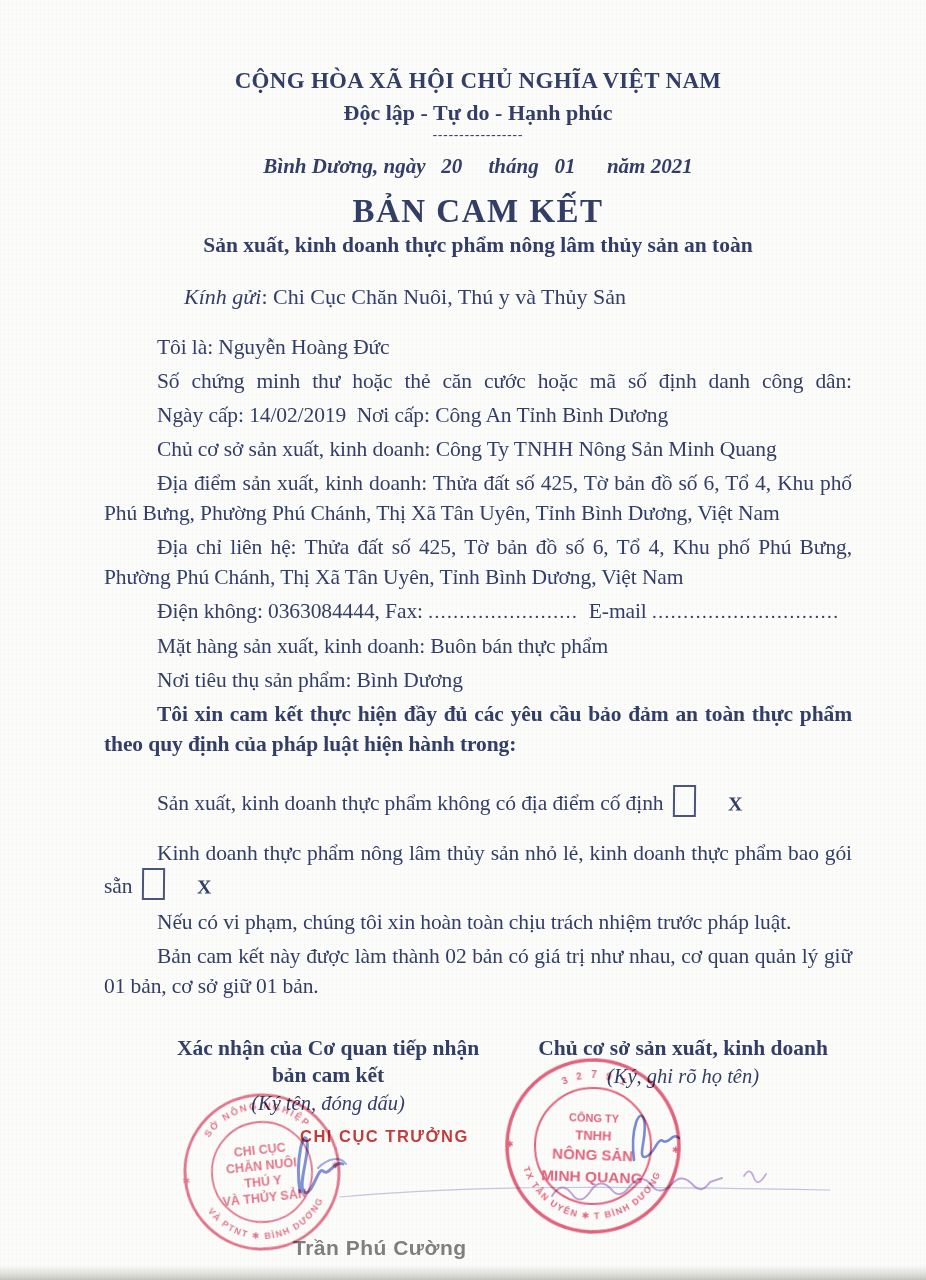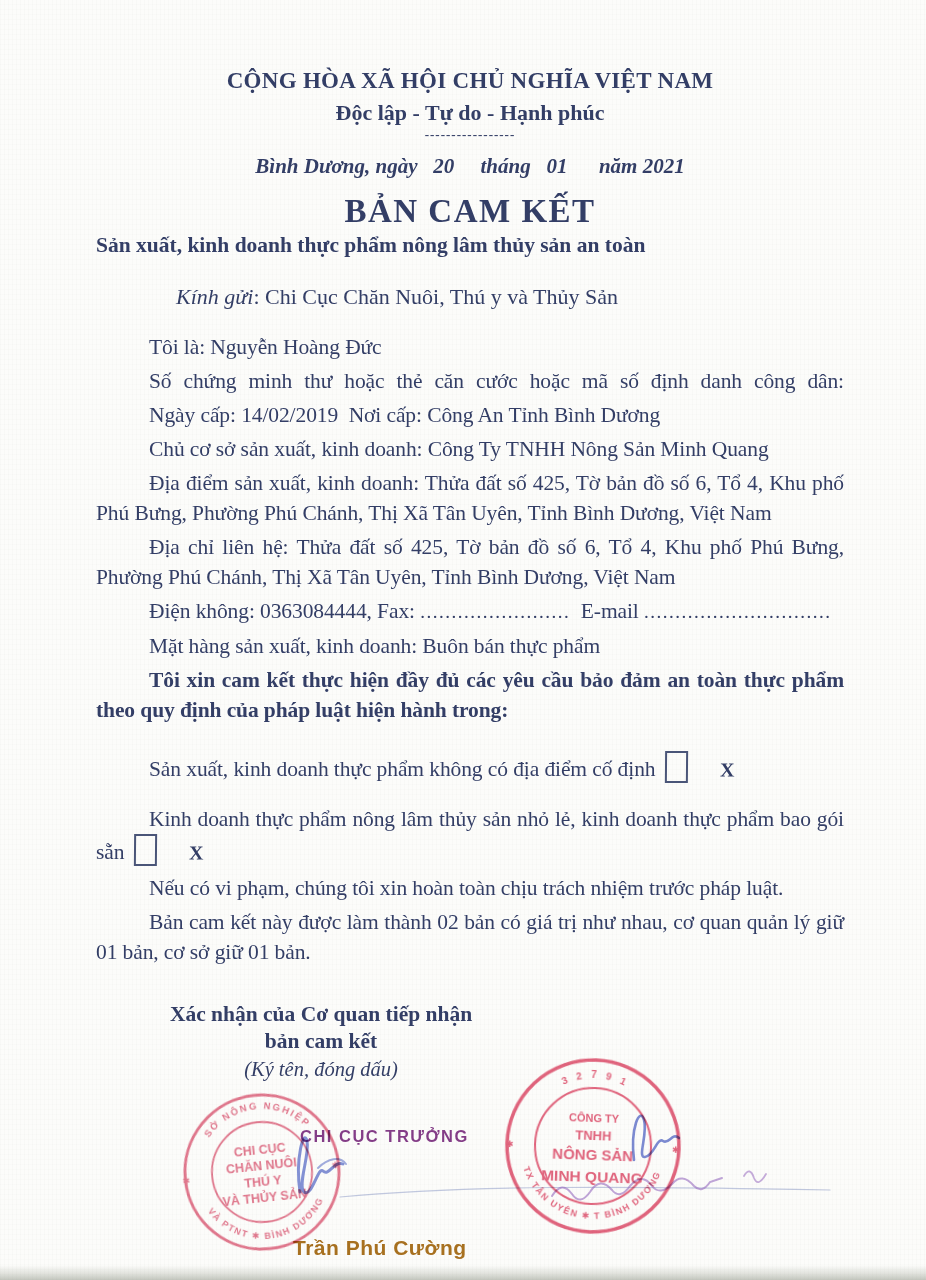--- a/index.html
+++ b/index.html
@@ -9,28 +9,28 @@
     font-family:"Liberation Serif","DejaVu Serif",serif;
     color:#333e66;
     margin:0 auto;
   }
   .page::before{
     content:"";position:absolute;inset:0;pointer-events:none;
     background:
       repeating-linear-gradient(90deg, rgba(185,190,180,.055) 0 1px, transparent 1px 4px),
       repeating-linear-gradient(0deg, rgba(185,190,180,.04) 0 1px, transparent 1px 5px);
   }
-  .content{position:absolute;left:96px;top:68px;width:748px;}
+  .content{position:absolute;left:104px;top:68px;width:748px;}
   .doc-header{text-align:center;}
   .national{font-size:23px;font-weight:bold;letter-spacing:.3px;}
   .motto{font-size:22px;font-weight:bold;margin-top:6px;}
   .divider{font-size:13px;font-weight:bold;letter-spacing:1px;line-height:12px;margin-top:3px;}
   .dateline{font-style:italic;font-weight:bold;font-size:21px;text-align:center;white-space:pre;margin-top:13px;}
   .title-main{text-align:center;font-size:33px;font-weight:bold;letter-spacing:1.5px;margin-top:14px;}
-  .title-sub{font-size:21.5px;font-weight:bold;margin-top:3px;}
+  .title-sub{text-align:center;font-size:21.5px;font-weight:bold;margin-top:3px;}
   .recipient{margin-top:26px;padding-left:80px;font-size:22px;margin-bottom:22px;}
   .recipient .lbl{font-style:italic;}
   .recipient .val{font-weight:normal;}
   .para{font-size:21.5px;line-height:30px;text-align:justify;text-indent:53px;margin:4px 0;letter-spacing:-0.1px;}
   .stretch{text-align-last:justify;margin-bottom:0;}
   .id-num{text-indent:0;margin-top:0;}
   .bold{font-weight:bold;}
   .option1{margin-top:26px;margin-bottom:8px;}
   .option2{margin-top:20px;margin-bottom:6px;}
   .dots{letter-spacing:1.5px;font-size:19px;}
@@ -40,23 +40,23 @@
   .sig-row{display:flex;margin-top:34px;}
   .sig-left{width:330px;margin-left:60px;text-align:center;}
   .sig-right{width:340px;margin-left:22px;text-align:center;}
   .sig-title{font-weight:bold;font-size:21.5px;line-height:27px;text-align:center;}
   .sig-note{font-style:italic;font-size:20.5px;margin-top:3px;}
   
   .stamp{position:absolute;filter:blur(.5px);mix-blend-mode:multiply;}
   .stamp-left{left:162px;top:1072px;transform:rotate(-6deg);opacity:.82;}
   .stamp-right{left:493px;top:1046px;transform:rotate(2deg);opacity:.88;}
   .red-text{position:absolute;font-family:"Liberation Sans","DejaVu Sans",sans-serif;
-            font-weight:bold;color:#701a75;filter:blur(.35px);mix-blend-mode:multiply;white-space:nowrap;}
+            font-weight:bold;color:#b91c1c;filter:blur(.35px);mix-blend-mode:multiply;white-space:nowrap;}
   .position-stamp{left:300px;top:1127px;font-size:16.5px;letter-spacing:1.5px;opacity:.85;}
-  .signer-name{left:293px;top:1236px;font-size:21px;letter-spacing:.5px;color:#a16207;opacity:.9;text-align:center;}
+  .signer-name{left:293px;top:1236px;font-size:21px;letter-spacing:.5px;color:#737373;opacity:.9;text-align:center;}
   .ink-layer{position:absolute;left:0;top:0;pointer-events:none;mix-blend-mode:multiply;}
   .scan-band{position:absolute;left:0;right:0;bottom:0;height:15px;
     background:linear-gradient(to bottom, rgba(150,156,142,0) 0%, rgba(148,154,140,.25) 55%, rgba(138,144,130,.5) 100%);}
 </style>
 </head>
 <body>
 
 <div class="page">
 
   <div class="content">
@@ -81,37 +81,42 @@
     <p class="para stretch">Số chứng minh thư hoặc thẻ căn cước hoặc mã số định danh công dân:</p>
 
     <p class="para">Ngày cấp: 14/02/2019&nbsp; Nơi cấp: Công An Tỉnh Bình Dương</p>
     <p class="para">Chủ cơ sở sản xuất, kinh doanh: Công Ty TNHH Nông Sản Minh Quang</p>
     <p class="para">Địa điểm sản xuất, kinh doanh: Thửa đất số 425, Tờ bản đồ số 6, Tổ 4, Khu phố Phú Bưng, Phường Phú Chánh, Thị Xã Tân Uyên, Tỉnh Bình Dương, Việt Nam</p>
     <p class="para">Địa chỉ liên hệ: Thửa đất số 425, Tờ bản đồ số 6, Tổ 4, Khu phố Phú Bưng, Phường Phú Chánh, Thị Xã Tân Uyên, Tỉnh Bình Dương, Việt Nam</p>
 
     <p class="para"><span>Điện không: 0363084444, Fax:</span> <span class="dots">........................</span><span>&nbsp;&nbsp;E-mail&nbsp;</span><span class="dots">..............................</span></p>
 
     <p class="para">Mặt hàng sản xuất, kinh doanh: Buôn bán thực phẩm</p>
+    <p class="para">Nơi tiêu thụ sản phẩm: Bình Dương</p>
 
     <p class="para bold">Tôi xin cam kết thực hiện đầy đủ các yêu cầu bảo đảm an toàn thực phẩm theo quy định của pháp luật hiện hành trong:</p>
 
     <p class="para option1"><span>Sản xuất, kinh doanh thực phẩm không có địa điểm cố định</span><span class="cbox"><span class="mark">X</span></span></p>
 
     <p class="para option2"><span>Kinh doanh thực phẩm nông lâm thủy sản nhỏ lẻ, kinh doanh thực phẩm bao gói sẵn</span><span class="cbox"><span class="mark">X</span></span></p>
 
     <p class="para">Nếu có vi phạm, chúng tôi xin hoàn toàn chịu trách nhiệm trước pháp luật.</p>
     <p class="para">Bản cam kết này được làm thành 02 bản có giá trị như nhau, cơ quan quản lý giữ 01 bản, cơ sở giữ 01 bản.</p>
 
     <div class="sig-row">
       <div class="sig-left">
         <div class="sig-title">
           <div>Xác nhận của Cơ quan tiếp nhận</div>
           <div>bản cam kết</div>
         </div>
         <div class="sig-note">(Ký tên, đóng dấu)</div>
+      </div>
+      <div class="sig-right">
+        <div class="sig-title">Chủ cơ sở sản xuất, kinh doanh</div>
+        <div class="sig-note">(Ký, ghi rõ họ tên)</div>
       </div>
     </div>
 
   </div>
 
   <svg class="stamp stamp-left" width="200" height="200" viewBox="0 0 200 200">
     <defs>
       <path id="lsTop" d="M 37 100 A 63 63 0 0 1 163 100"></path>
       <path id="lsBot" d="M 33 100 A 67 67 0 0 0 167 100"></path>
     </defs>

